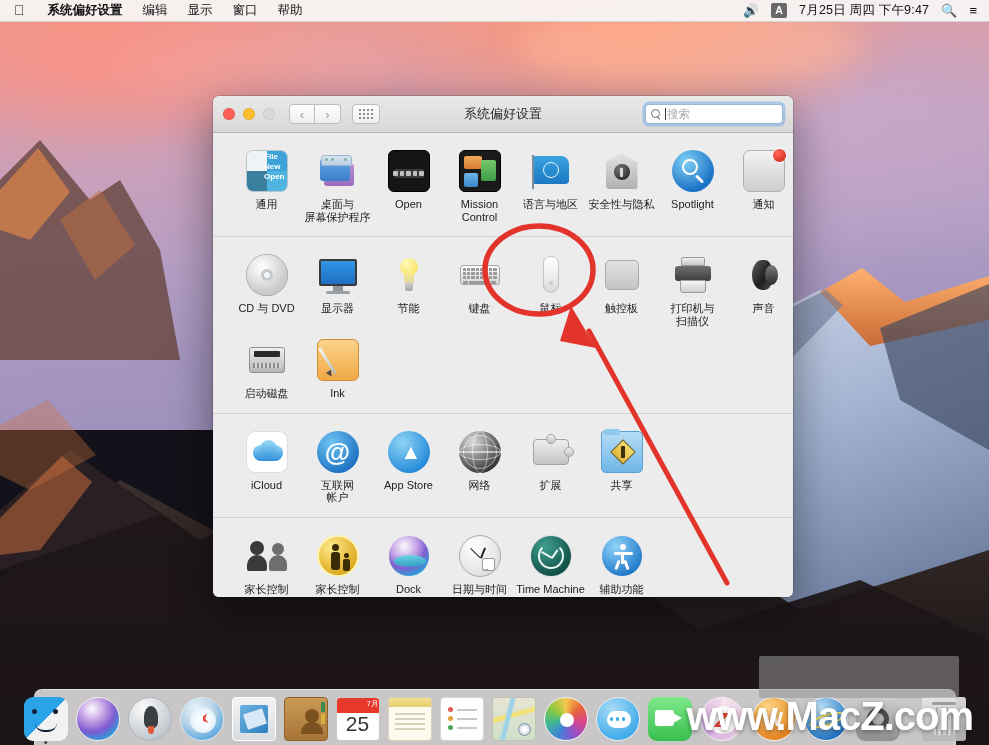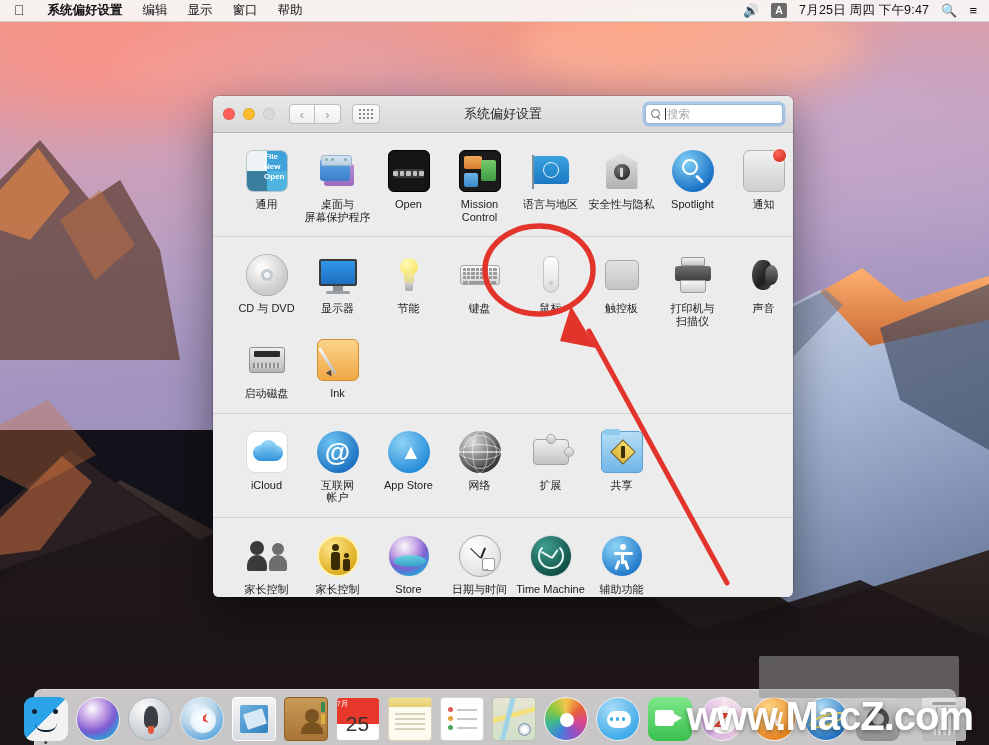--- a/index.html
+++ b/index.html
@@ -731,21 +731,21 @@
           </div>
           <div class="lbl">家长控制</div>
         </div>
 
         <div class="pref">
           <div class="glyph">
               <div class="ic ic-siri">
                 <i class="wave"></i>
               </div>
             </div>
-          <div class="lbl">Store</div>
+          <div class="lbl">Dock</div>
         </div>
 
         <div class="pref">
           <div class="glyph">
             <div class="ic ic-datetime">
               <i class="hh"></i>
                 <i class="mm"></i>
               <span class="cal"><span class="hd"></span><span class="dn">18</span></span>
             </div>
           </div>
@@ -810,21 +810,21 @@
     <span style="position:absolute;left:7px;top:7px;right:7px;bottom:7px;background:linear-gradient(135deg,#6fb4e0,#2f7fbf);border-radius:2px;"></span>
     <span style="position:absolute;left:12px;top:13px;width:20px;height:16px;background:#d8e8f4;transform:rotate(-18deg);border-radius:1px;"></span>
   </div>
   <div class="dicon" style="background:linear-gradient(#c99a56,#a87436);border-radius:4px;border:1px solid #8e6128;">
     <span style="position:absolute;left:20px;top:11px;width:14px;height:14px;border-radius:50%;background:#7a5220;"></span>
     <span style="position:absolute;left:16px;top:24px;width:22px;height:12px;border-radius:11px 11px 0 0;background:#7a5220;"></span>
     <span style="position:absolute;right:2px;top:4px;width:4px;height:10px;background:#3c8a4e;"></span>
     <span style="position:absolute;right:2px;top:16px;width:4px;height:10px;background:#d8b23a;"></span>
   </div>
   <div class="dicon" style="background:#fff;border-radius:4px;border:1px solid #c8c8c8;overflow:hidden;">
-    <span style="position:absolute;left:0;right:0;top:0;height:26px;background:#e8382c;color:#fff;font-size:7.5px;line-height:11px;text-align:left;">7月</span>
+    <span style="position:absolute;left:0;right:0;top:0;height:15px;background:#e8382c;color:#fff;font-size:7.5px;line-height:11px;text-align:right;">7月</span>
     <span style="position:absolute;left:0;right:0;top:10px;font-size:21px;line-height:31px;text-align:center;color:#333;">25</span>
   </div>
   <div class="dicon" style="background:#fdfbef;border-radius:4px;border:1px solid #d8d2bc;">
     <span style="position:absolute;left:0;right:0;top:0;height:9px;background:linear-gradient(#f2df8e,#e4ce70);"></span>
     <span style="position:absolute;left:6px;top:15px;right:6px;height:1.5px;background:#d8d2bc;box-shadow:0 5px 0 #d8d2bc,0 10px 0 #d8d2bc,0 15px 0 #d8d2bc;"></span>
   </div>
   <div class="dicon" style="background:#fff;border-radius:4px;border:1px solid #d4d4d4;">
     <span style="position:absolute;left:7px;top:9px;width:5px;height:5px;border-radius:50%;background:#e05a5a;box-shadow:0 9px 0 #e8a23a,0 18px 0 #4aa85a;"></span>
     <span style="position:absolute;left:16px;top:11px;width:20px;height:1.6px;background:#c8c8c8;box-shadow:0 9px 0 #c8c8c8,0 18px 0 #c8c8c8;"></span>
   </div>

